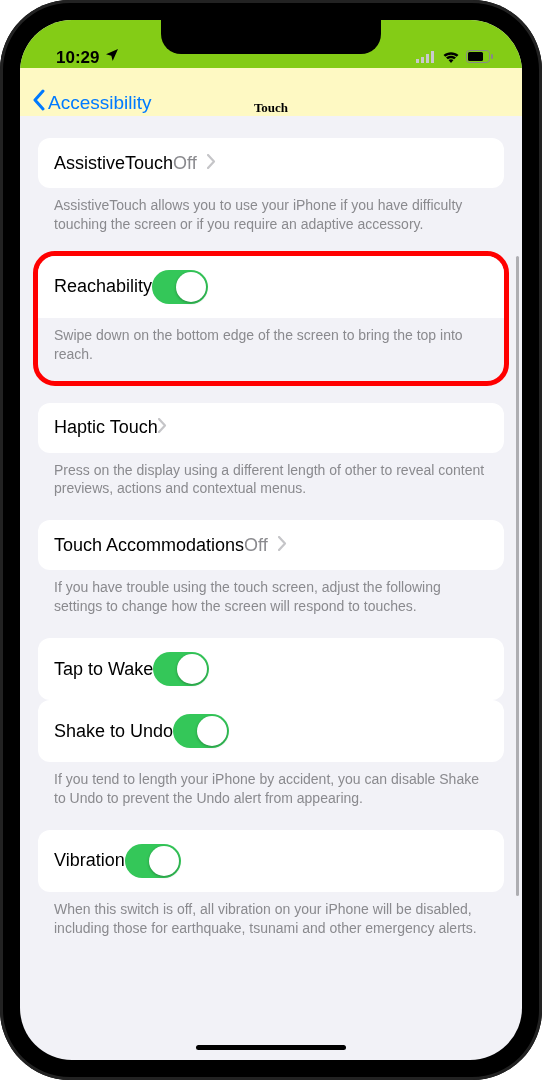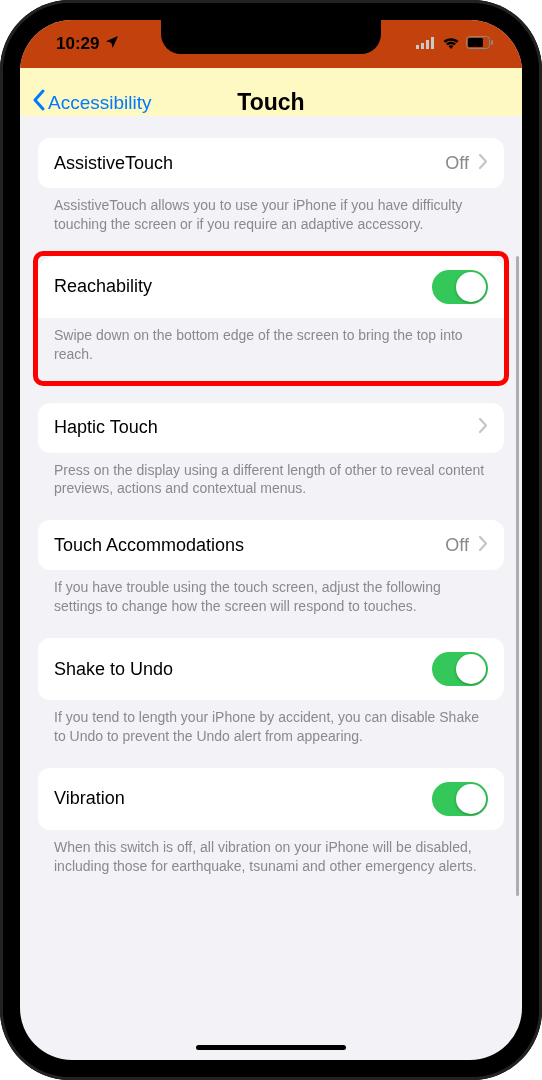--- a/index.html
+++ b/index.html
@@ -36,23 +36,23 @@
     height: 34px;
     background: #000;
     border-bottom-left-radius: 20px;
     border-bottom-right-radius: 20px;
     z-index: 100;
   }
   .status-bar {
     height: 48px;
     display: flex;
     justify-content: space-between;
-    align-items: center;
+    align-items: flex-end;
     padding: 0 28px 0 36px;
-    background: #c2410c;
+    background: #84cc16;
     font-weight: 600;
     font-size: 17px;
   }
   .status-left { display: flex; align-items: center; gap: 5px; }
   .status-right { display: flex; align-items: center; gap: 6px; }
   .nav-bar {
     height: 48px;
     display: flex;
     align-items: flex-end;
     position: relative;
@@ -63,48 +63,48 @@
     display: flex;
     align-items: center;
     color: #007aff;
     font-size: 19px;
     gap: 3px;
   }
   .nav-title {
     position: absolute;
     left: 50%;
     transform: translateX(-50%);
-    font-size: 23px;
+    font-size: 13px;
     font-weight: 600;
     color: #000;
+    font-family: Liberation Serif, serif;
   }
   .content {
     padding: 22px 18px 0 18px;
     overflow-y: auto;
     height: calc(100% - 96px - 20px);
     position: relative;
   }
   .cell {
     background: #fff;
     border-radius: 12px;
     padding: 14px 16px;
     display: flex;
     align-items: center;
-    justify-content: space-between;
+    justify-content: flex-start;
     min-height: 50px;
   }
   .cell-title {
     font-size: 18px;
     color: #000;
   }
   .cell-right {
     display: flex;
     align-items: center;
     gap: 10px;
-    margin-left: 26px;
   }
   .cell-value {
     font-size: 18px;
     color: #8a8a8e;
   }
   .chevron {
     color: #c5c5c8;
   }
   .footer-text {
     font-size: 14px;
@@ -124,21 +124,21 @@
     top: 2px;
     width: 30px;
     height: 30px;
     background: #fff;
     border-radius: 50%;
     box-shadow: 0 1px 3px rgba(0,0,0,0.3);
   }
   .toggle.on .knob { right: 2px; }
   .highlight-group {
     border: 5px solid #ff0000;
-    border-radius: 10px;
+    border-radius: 22px;
     padding: 0;
     margin: -5px -5px 17px -5px;
   }
   .highlight-group .cell { border-radius: 18px 18px 0 0; }
   .highlight-group .footer-text { padding-bottom: 17px; }
   .home-indicator {
     position: absolute;
     bottom: 10px;
     left: 50%;
     transform: translateX(-50%);
@@ -254,20 +254,26 @@
           <span class="cell-value">Off</span>
           <span class="chevron">
             <svg width="9" height="15" viewBox="0 0 9 15">
                 <path d="M1 1 L7 7.5 L1 14" stroke="#c5c5c8" stroke-width="2.2" fill="none" stroke-linecap="round" stroke-linejoin="round"></path>
               </svg>
           </span>
         </span>
       </div>
       <div class="footer-text">If you have trouble using the touch screen, adjust the following settings to change how the screen will respond to touches.</div>
 
+      <div class="cell">
+        <span class="cell-title">Tap to Wake</span>
+        <div class="toggle on">
+            <div class="knob"></div>
+          </div>
+      </div>
 
       <div class="cell">
         <span class="cell-title">Shake to Undo</span>
         <div class="toggle on">
             <div class="knob"></div>
           </div>
       </div>
       <div class="footer-text">If you tend to length your iPhone by accident, you can disable Shake to Undo to prevent the Undo alert from appearing.</div>
 
       <div class="cell">

